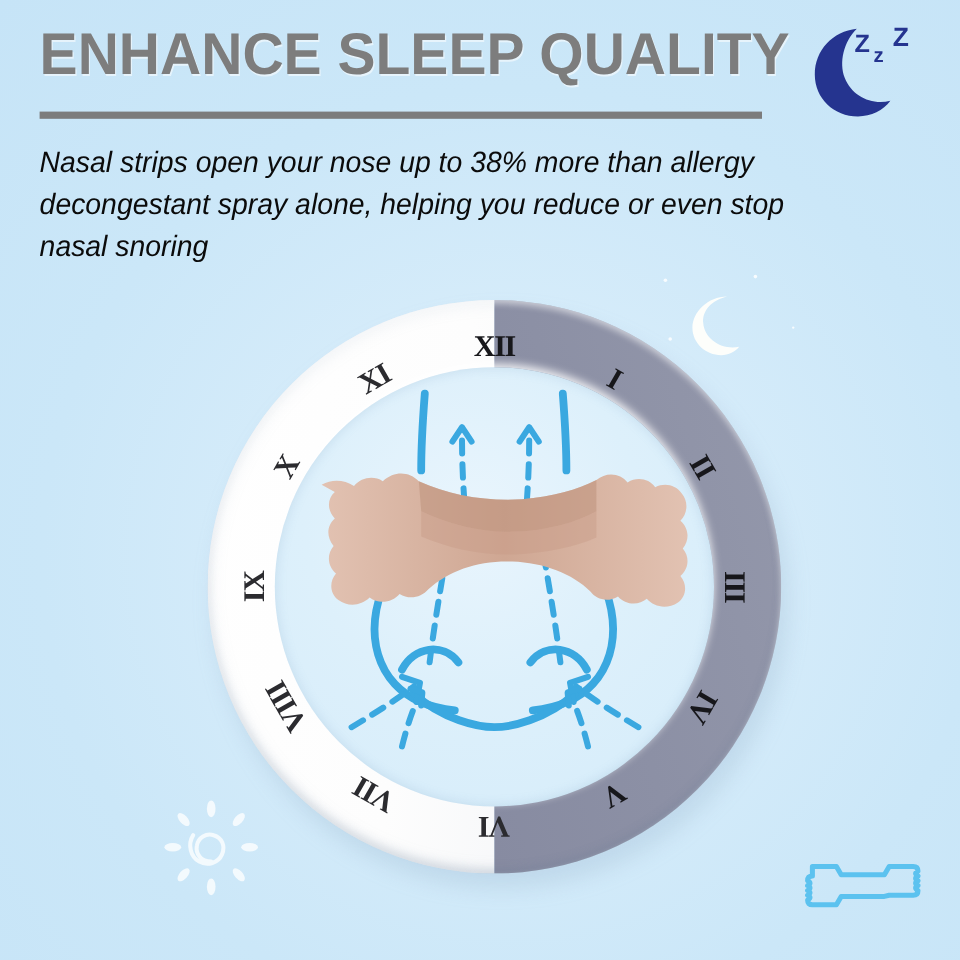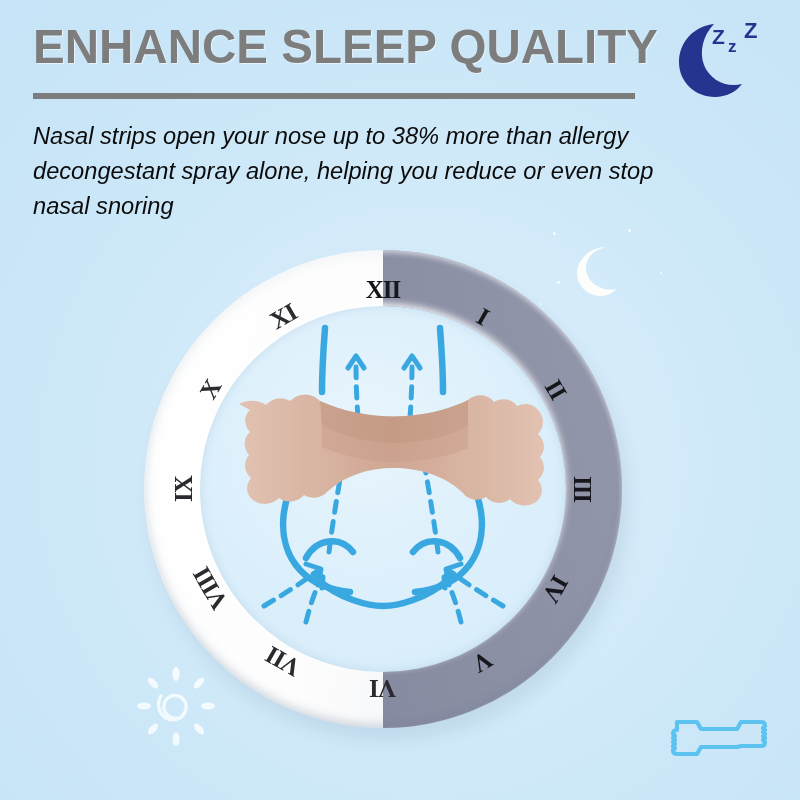--- a/index.html
+++ b/index.html
@@ -62,21 +62,21 @@
   }
 
   
   .deco-moon{position:absolute;left:566px;top:243px;width:56px;height:56px;}
   .star{position:absolute;border-radius:50%;background:#ffffff;opacity:.85;}
   .deco-sun{position:absolute;left:133px;top:663px;width:86px;height:86px;opacity:.85;}
   .deco-strip-icon{position:absolute;left:667px;top:714px;width:104px;height:48px;}
 
   
   .clock{
-    position:absolute;left:144px;top:250px;width:478px;height:478px;
+    position:absolute;left:173px;top:250px;width:478px;height:478px;
   }
   .clock-shadow{
     position:absolute;left:6px;top:12px;width:478px;height:478px;
     border-radius:50%;
     background:rgba(120,150,180,.20);
     filter:blur(9px);
   }
   .ring-wrap{position:absolute;left:0;top:0;width:478px;height:478px;}
   .ring{
     position:absolute;left:0;top:0;width:478px;height:478px;border-radius:50%;

